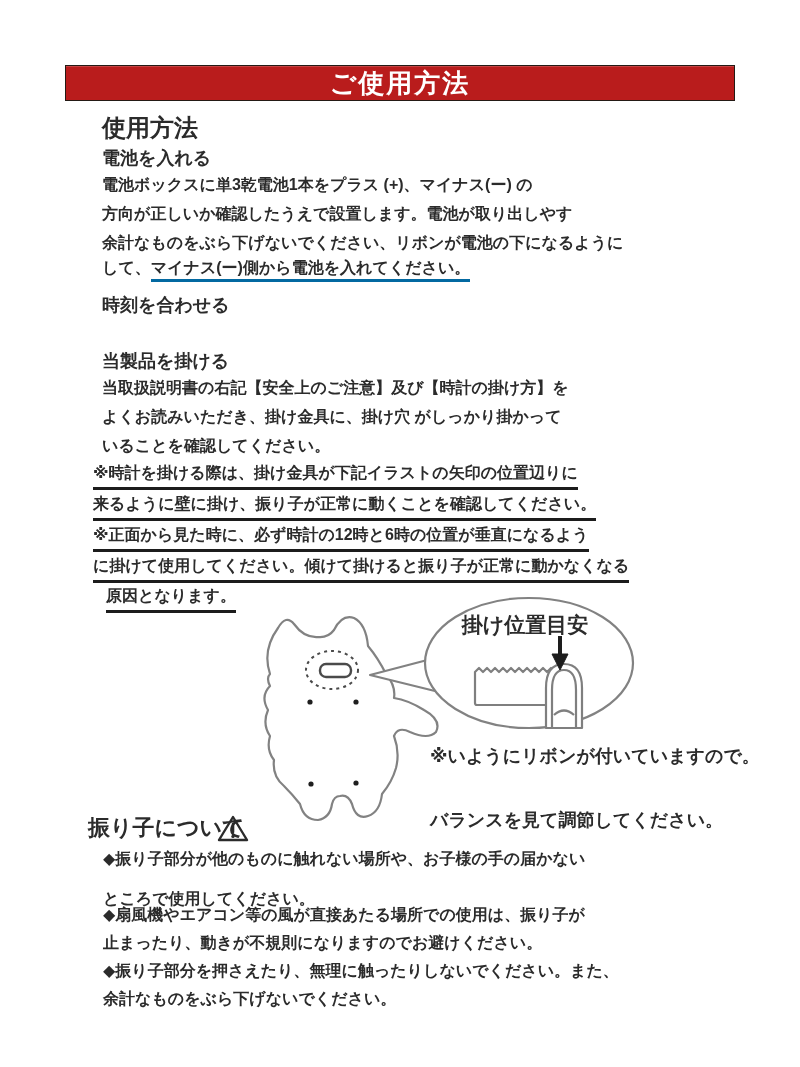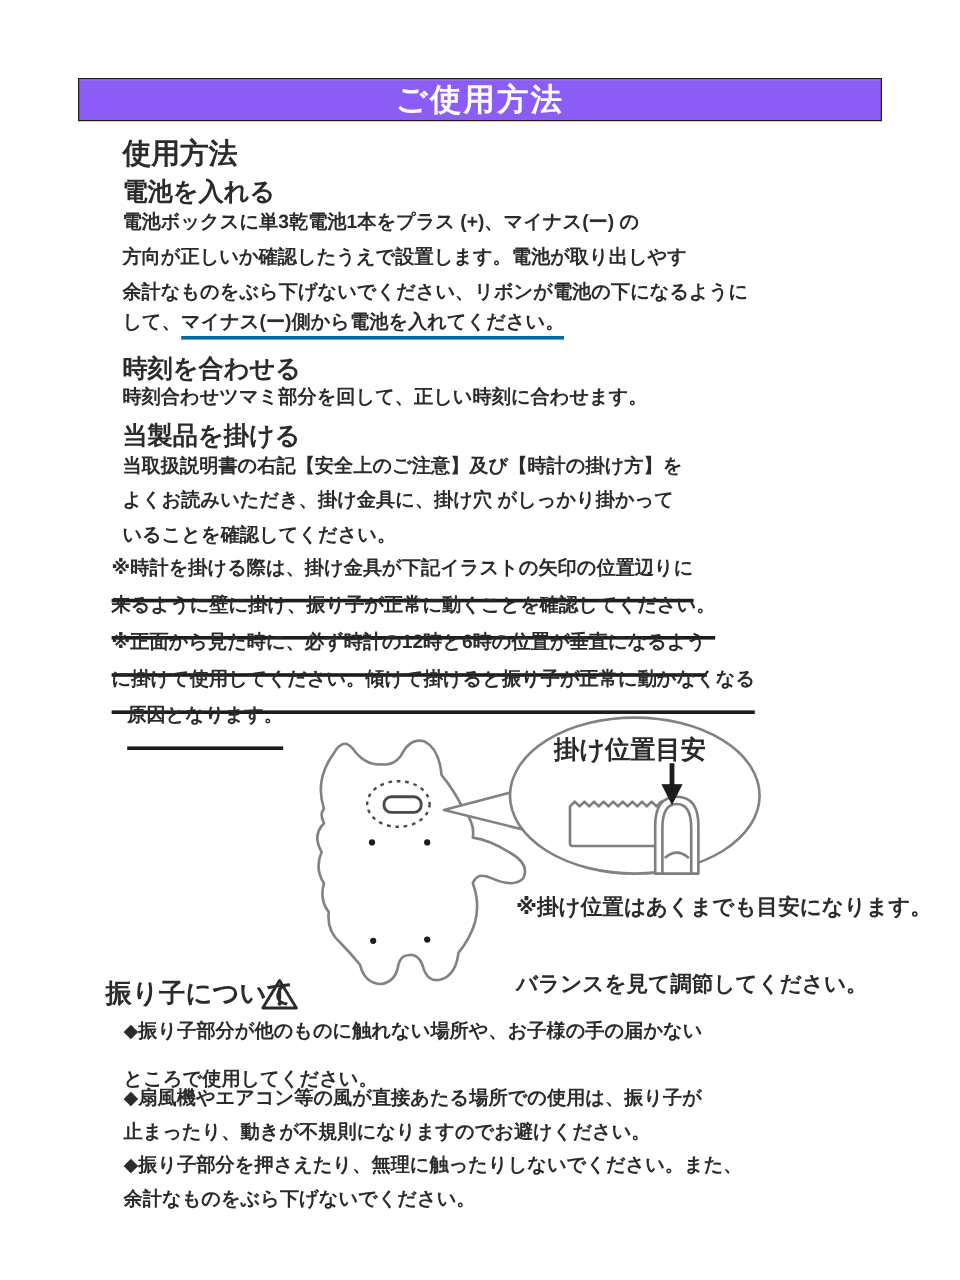--- a/index.html
+++ b/index.html
@@ -8,53 +8,52 @@
     position:relative;
     width:800px;height:1067px;
     margin:0 auto;
     background:#ffffff;
     overflow:hidden;
     font-family:"Liberation Sans","DejaVu Sans",sans-serif;
     color:#2b2b2b;
   }
   .titlebar{
     position:absolute;left:66px;top:66px;width:668px;height:34px;
-    background:#8b5cf6;
+    background:#b91c1c;
     box-shadow:inset 0 1px 0 rgba(255,255,255,0.18), 0 0 0 1px #241a15;
     color:#ffffff;
     font-size:26px;font-weight:700;letter-spacing:2px;
     text-align:center;line-height:34px;
   }
   .t{position:absolute;white-space:nowrap;font-weight:600;letter-spacing:0;}
   .h1{font-size:24px;font-weight:700;}
-  .h2{font-size:21px;font-weight:700;}
+  .h2{font-size:18px;font-weight:700;}
   .body{font-size:16px;}
   .small{font-size:18px;}
   .pend-head{font-size:22px;font-weight:700;}
-  .ul-block{border-bottom:3px solid #1c1c1c;padding-bottom:15px;}
+  .ul-block{border-bottom:3px solid #1c1c1c;padding-bottom:3px;}
   .ul-span{border-bottom:3px solid #0369a1;padding-bottom:3px;}
   svg text{font-family:"Liberation Sans","DejaVu Sans",sans-serif;}
 </style>
 </head>
 <body>
 
 <div class="page">
 
   <div class="titlebar">ご使用方法</div>
 
   <div class="t h1" style="left:102px;top:112px;">使用方法</div>
 
   <div class="t h2" style="left:102px;top:146px;">電池を入れる</div>
   <div class="t body" style="left:102px;top:175px;">電池ボックスに単3乾電池1本をプラス (+)、マイナス(ー) の</div>
   <div class="t body" style="left:102px;top:204px;text-align:center;">方向が正しいか確認したうえで設置します。電池が取り出しやす</div>
   <div class="t body" style="left:102px;top:233px;">余計なものをぶら下げないでください、リボンが電池の下になるように</div>
   <div class="t body" style="left:102px;top:258px;"><span>して、</span><span class="ul-span">マイナス(ー)側から電池を入れてください。</span></div>
 
   <div class="t h2" style="left:102px;top:293px;">時刻を合わせる</div>
-  <div class="t body" style="left:102px;top:321px;">時刻合わせツマミ部分を回して、正しい時刻に合わせます。</div>
 
   <div class="t h2" style="left:102px;top:349px;">当製品を掛ける</div>
   <div class="t body" style="left:102px;top:378px;">当取扱説明書の右記【安全上のご注意】及び【時計の掛け方】を</div>
   <div class="t body" style="left:102px;top:407px;">よくお読みいただき、掛け金具に、掛け穴 がしっかり掛かって</div>
   <div class="t body" style="left:102px;top:436px;">いることを確認してください。</div>
 
   <div class="t body ul-block" style="left:93px;top:463px;">※時計を掛ける際は、掛け金具が下記イラストの矢印の位置辺りに</div>
   <div class="t body ul-block" style="left:93px;top:494px;">来るように壁に掛け、振り子が正常に動くことを確認してください。</div>
 
   <div class="t body ul-block" style="left:93px;top:525px;">※正面から見た時に、必ず時計の12時と6時の位置が垂直になるよう</div>
@@ -99,21 +98,21 @@
     </g>
 
     <g stroke="#1d1d1d" fill="#1d1d1d">
       <line x1="332" y1="48" x2="332" y2="68" stroke-width="4"></line>
       <path d="M324,66 L340,66 L332,82 Z" stroke-width="1"></path>
     </g>
 
     <text x="297" y="44" text-anchor="middle" font-size="21" font-weight="700" fill="#2b2b2b">掛け位置目安</text>
   </svg>
 
-  <div class="t small" style="left:430px;top:744px;">※掛け位置はあくまでも目安になります。</div>
+  <div class="t small" style="left:430px;top:744px;">※いようにリボンが付いていますので。</div>
   <div class="t small" style="left:430px;top:808px;font-family:Liberation Mono, monospace;">バランスを見て調節してください。</div>
 
   <div class="t pend-head" style="left:88px;top:813px;">振り子について</div>
   <svg style="position:absolute;left:217px;top:813px;" width="32" height="31" viewBox="0 0 32 31">
     <path d="M16,4 L30,27 L2,27 Z" fill="none" stroke="#2b2b2b" stroke-width="2.4" stroke-linejoin="round"></path>
     <line x1="16" y1="11" x2="16" y2="19" stroke="#2b2b2b" stroke-width="2.6" stroke-linecap="round"></line>
     <circle cx="16" cy="23.4" r="1.7" fill="#2b2b2b"></circle>
   </svg>
 
   <div class="t body" style="left:103px;top:849px;">◆振り子部分が他のものに触れない場所や、お子様の手の届かない</div>

